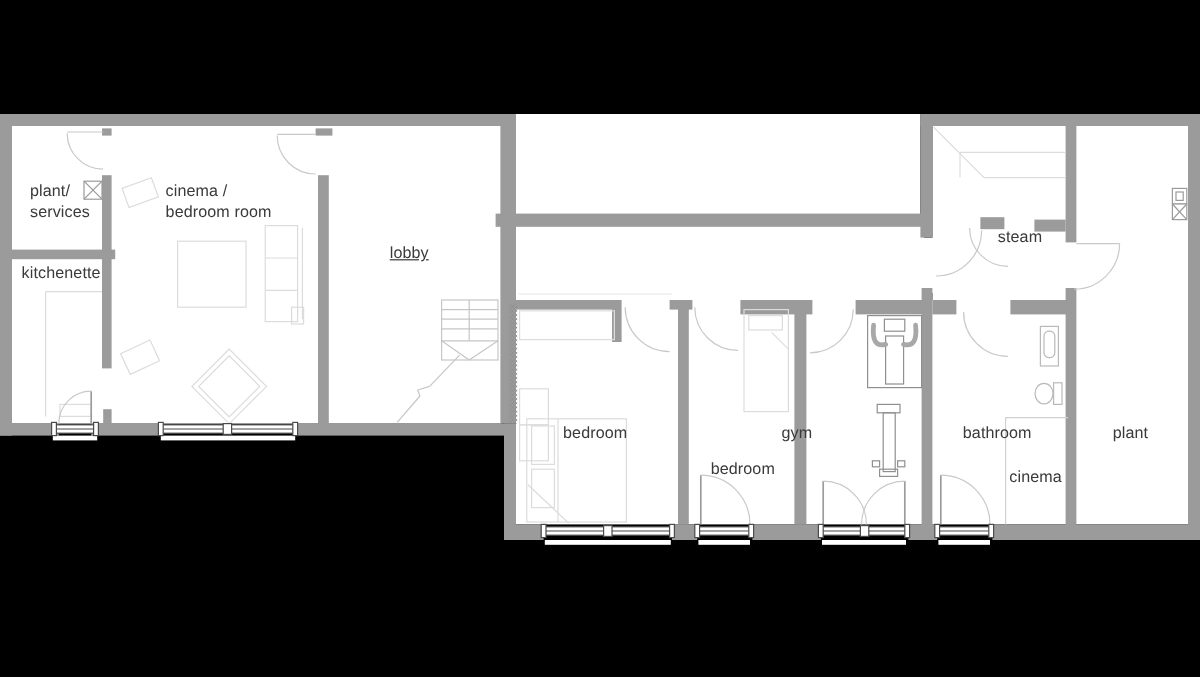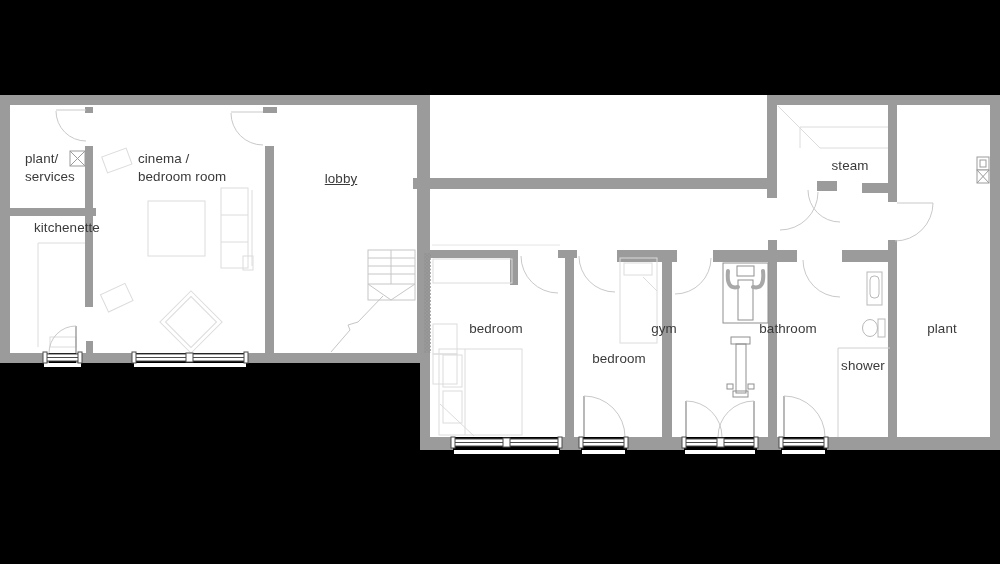--- a/index.html
+++ b/index.html
@@ -15,21 +15,21 @@
   .gympad{fill:none;stroke:#a8a8a8;stroke-width:4;stroke-linecap:round;}
   .arc{fill:none;stroke:#c9c9c9;stroke-width:1;}
   .leaf{fill:none;stroke:#9b9b9b;stroke-width:1.4;}
   .win{fill:#ffffff;stroke:#4a4a4a;stroke-width:1;}
   .winln{fill:none;stroke:#4a4a4a;stroke-width:1;}
   .sillwhite{fill:#ffffff;}
   .stair{fill:none;stroke:#c6c6c6;stroke-width:1;}
   .vent{fill:#ffffff;stroke:#9b9b9b;stroke-width:1;}
   .room-label{position:absolute;color:var(--ink);font-size:13.4px;line-height:18px;
               white-space:pre-line;letter-spacing:.1px;}
-  .room-label.center{transform:translateX(-50%);text-align:center;}
+  .room-label.center{transform:translateX(-50%);text-align:center;margin-top:32px;}
 </style>
 </head>
 <body>
 
 <div id="plan">
   <svg width="1000" height="564" viewBox="0 0 1000 564">
     <defs>
       <pattern id="hatch" width="3.5" height="3.5" patternUnits="userSpaceOnUse">
         <path d="M0 3.5 L3.5 0 M0 0 L3.5 3.5" stroke="#8f8f8f" stroke-width="0.7"></path>
       </pattern>
@@ -287,23 +287,23 @@
         <rect class="win" x="824" y="437" width="4" height="11"></rect>
       </g>
     </g>
   </svg>
 
   <div>
       <div class="room-label" style="left: 25px; top: 150px;">plant/
 services</div>
       <div class="room-label" style="left: 138px; top: 150px;">cinema /
 bedroom room</div>
-      <div class="room-label" style="left: 18px; top: 219px; margin-left: 16px;">kitchenette</div>
+      <div class="room-label" style="left: 18px; top: 219px;">kitchenette</div>
       <div class="room-label center" style="left: 341px; top: 170px; text-decoration: underline;">lobby</div>
       <div class="room-label center" style="left: 496px; top: 320px;">bedroom</div>
       <div class="room-label center" style="left: 619px; top: 350px;">bedroom</div>
       <div class="room-label center" style="left: 664px; top: 320px;">gym</div>
-      <div class="room-label center" style="left: 788px; top: 320px;">bathroom</div>
-      <div class="room-label center" style="left: 863px; top: 357px;">shower</div>
+      <div class="room-label center" style="left: 831px; top: 320px;">bathroom</div>
+      <div class="room-label center" style="left: 863px; top: 357px;">cinema</div>
       <div class="room-label center" style="left: 942px; top: 320px;">plant</div>
       <div class="room-label center" style="left: 850px; top: 157px;">steam</div>
     </div>
 </div>
 
 </body></html>

